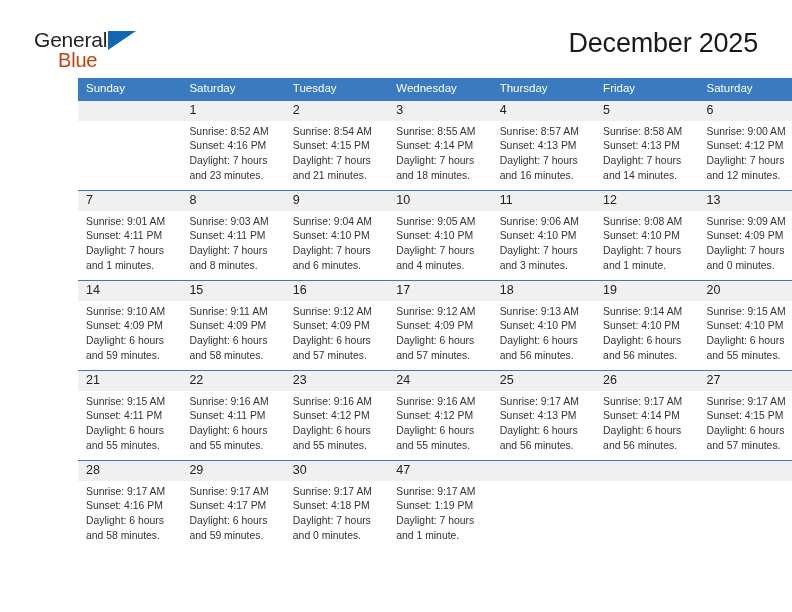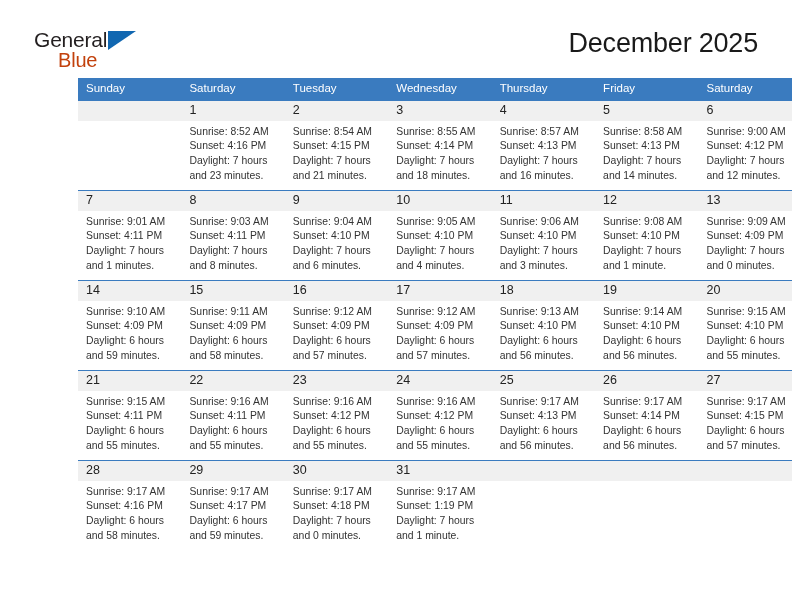--- a/index.html
+++ b/index.html
@@ -473,21 +473,21 @@
                 <div class="lines">
                   <div>Sunrise: 9:17 AM</div>
                   <div>Sunset: 4:18 PM</div>
                   <div>Daylight: 7 hours</div>
                   <div>and 0 minutes.</div>
                 </div>
               </div>
             </td>
             <td>
               <div class="cell-inner">
-                <span class="daynum">31</span>
+                <span class="daynum">47</span>
                 <div class="lines">
                   <div>Sunrise: 9:17 AM</div>
                   <div>Sunset: 1:19 PM</div>
                   <div>Daylight: 7 hours</div>
                   <div>and 1 minute.</div>
                 </div>
               </div>
             </td>
             <td class="blank">
               <div class="cell-inner">

